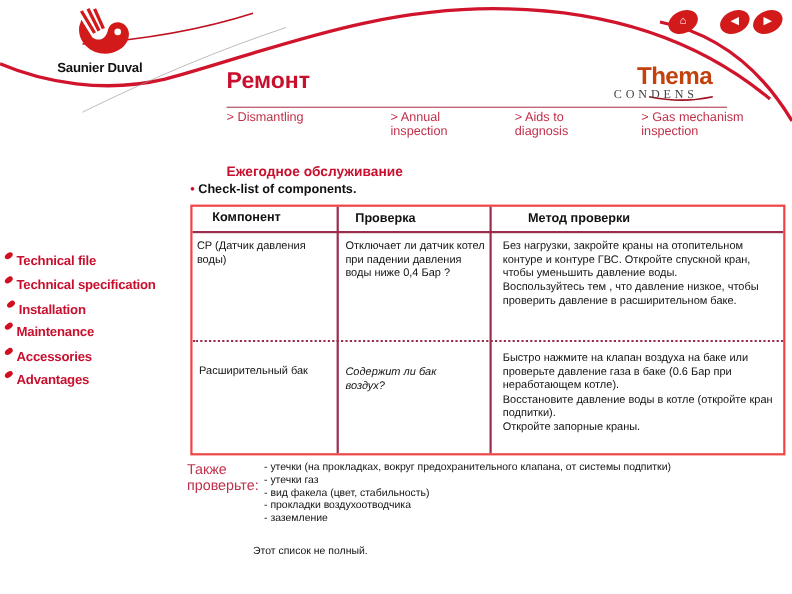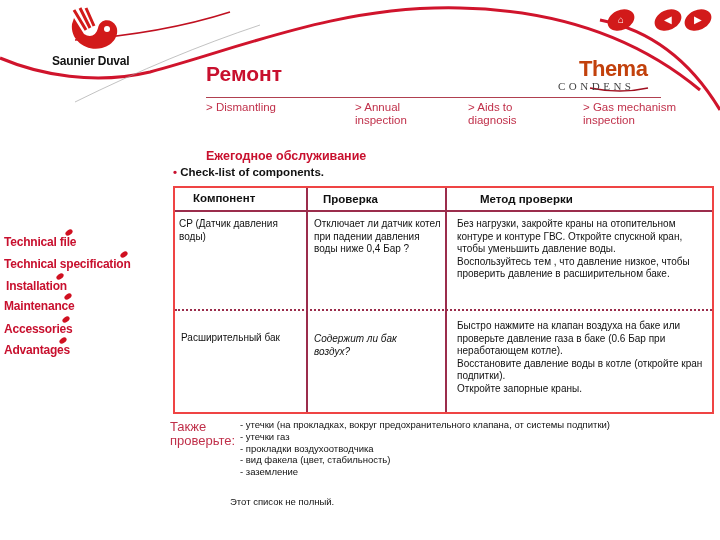--- a/index.html
+++ b/index.html
@@ -19,21 +19,21 @@
   .condens { left:558px; top:80px; font-family:"Liberation Serif", serif; font-size:11px; letter-spacing:3.5px; color:#444; }
 
   .page-title { left:206px; top:62px; font-weight:bold; font-size:21px; color:#c8102e; }
   .header-rule { left:206px; top:97px; width:455px; height:1px; background:#b04050; }
   .tab { font-size:11.5px; color:#c0304a; line-height:13px; cursor:pointer; }
 
   .section-title { left:206px; top:149px; font-weight:bold; font-size:12.5px; color:#c8102e; }
   .checklist { left:173px; top:166px; font-weight:bold; font-size:11.5px; color:#111; }
   .checklist .dot { color:#c8102e; }
 
-  .side-item { font-weight:bold; font-size:12px; color:#c8102e; display:flex; align-items:flex-end; cursor:pointer; letter-spacing:-0.2px;flex-direction:column; }
+  .side-item { font-weight:bold; font-size:12px; color:#c8102e; display:flex; align-items:flex-start; cursor:pointer; letter-spacing:-0.2px; }
   .side-item .bullet { display:inline-block; width:8px; height:5px; background:#d01020; border-radius:50%; transform:rotate(-35deg); margin-right:3px; }
 
   .tbl { left:173px; top:186px; width:541px; height:228px; border:2px solid #ef4444; box-sizing:border-box; }
   .vline { position:absolute; top:0; bottom:0; width:2px; background:#9b2d4c; }
   .hline { position:absolute; left:0; right:0; height:2px; background:#9b2d4c; }
   .dotline { position:absolute; left:0; right:0; height:0; border-top:2px dotted #9b2d4c; }
   .th { position:absolute; font-weight:bold; font-size:11.5px; color:#111; }
   .td { position:absolute; font-size:10px; line-height:12.5px; color:#111; }
 
   .also-label { left:170px; top:420px; font-size:13px; line-height:14px; color:#c0304a; }
@@ -147,18 +147,18 @@
   </div>
 </div>
 
 <div class="abs also-label">
   <div>Также</div>
   <div>проверьте:</div>
 </div>
 <div class="abs also-list">
   <div>- утечки (на прокладках, вокруг предохранительного клапана, от системы подпитки)</div>
   <div>- утечки газ</div>
+  <div>- вид факела (цвет, стабильность)</div>
   <div>- прокладки воздухоотводчика</div>
-  <div>- вид факела (цвет, стабильность)</div>
   <div>- заземление</div>
 </div>
 
 <div class="abs note">Этот список не полный.</div>
 
 </body></html>

